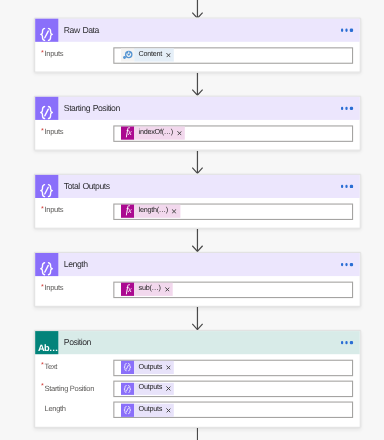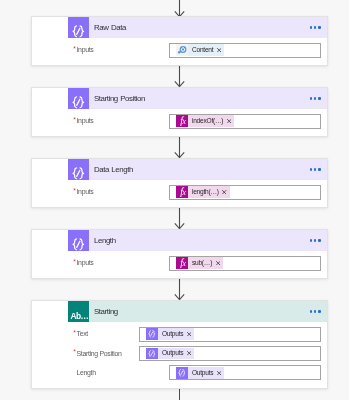--- a/index.html
+++ b/index.html
@@ -16,41 +16,40 @@
   .connector svg{display:block;}
 
   
   .card{
     position:absolute;left:31px;width:297px;
     background:#ffffff;
     border:1px solid #e2e2e2;
     box-sizing:border-box;
     box-shadow:0 0.4px 1.1px rgba(0,0,0,.09), 0 1.5px 3.4px rgba(0,0,0,.07);
     transform:translateZ(0);
-    padding-left:36px;
   }
   .card-header{position:relative;display:flex;align-items:center;height:21px;}
   .card-icon{
     width:21px;height:21px;flex:0 0 21px;
     display:flex;align-items:flex-end;justify-content:center;overflow:hidden;
   }
   .card-title{
     font-size:7.9px;letter-spacing:-0.42px;word-spacing:0.6px;color:#2f2f33;
     margin-left:5px;line-height:21px;white-space:nowrap;position:relative;top:-0.4px;
   }
   .card-menu{
     position:absolute;right:6.5px;top:0;height:21px;
     display:flex;align-items:center;gap:2.2px;
   }
   .card-menu i{display:block;width:2.2px;height:2.2px;border-radius:50%;background:#2a6ed4;}
 
   
   .rows{padding:4.5px 5.8px 7.6px 6.3px;}
   .row{display:flex;align-items:center;height:15px;margin-bottom:4.4px;}
-  .row:last-child{margin-bottom:0;gap:30px;}
+  .row:last-child{margin-bottom:0;}
   .row-label{
     font-size:6.9px;letter-spacing:-0.3px;color:#5d5b59;
     flex:0 0 64.4px;white-space:nowrap;line-height:15px;
     position:relative;top:-0.4px;padding-left:2.2px;box-sizing:border-box;
   }
   .req{
     color:#d0403c;font-size:6.6px;line-height:1;
     position:absolute;left:-1.0px;top:3.9px;
   }
   .field{
@@ -207,21 +206,21 @@
       <div class="card-header" style="background:#ece6fd">
         <div class="card-icon" style="background:#8a6ffa">
           <svg viewBox="0 0 24 24" width="12.6" height="12.6" aria-hidden="true">
             <g fill="none" stroke="#ffffff" stroke-width="2.4" stroke-linecap="round" stroke-linejoin="round">
               <path d="M8.6 1.6C5.4 2.2 5.0 4.0 5.0 6.6v1.6c0 2.3-1.0 3.4-3.0 3.8 2.0.4 3.0 1.5 3.0 3.8v1.6c0 2.6.4 4.4 3.6 5.0"></path>
               <path d="M15.4 1.6c3.2.6 3.6 2.4 3.6 5.0v1.6c0 2.3 1.0 3.4 3.0 3.8-2.0.4-3.0 1.5-3.0 3.8v1.6c0 2.6-.4 4.4-3.6 5.0"></path>
               <path d="M15.0 6.2L9.0 17.8"></path>
             </g>
           </svg>
         </div>
-        <div class="card-title">Data Length</div>
+        <div class="card-title">Total Outputs</div>
         <div class="card-menu">
           <i></i>
           <i></i>
           <i></i>
         </div>
       </div>
       <div class="rows">
         <div class="row">
           <div class="row-label"><span class="req">*</span><span>Inputs</span></div>
           <div class="field">
@@ -279,21 +278,21 @@
             </span>
           </div>
         </div>
       </div>
     </div>
     <div class="card" style="top: 300px;">
       <div class="card-header" style="background:#d8ebe8">
         <div class="card-icon" style="background:#03837a">
           <span class="ico-text">Ab…</span>
         </div>
-        <div class="card-title">Starting</div>
+        <div class="card-title">Position</div>
         <div class="card-menu">
           <i></i>
           <i></i>
           <i></i>
         </div>
       </div>
       <div class="rows">
         <div class="row">
           <div class="row-label"><span class="req">*</span><span>Text</span></div>
           <div class="field">

